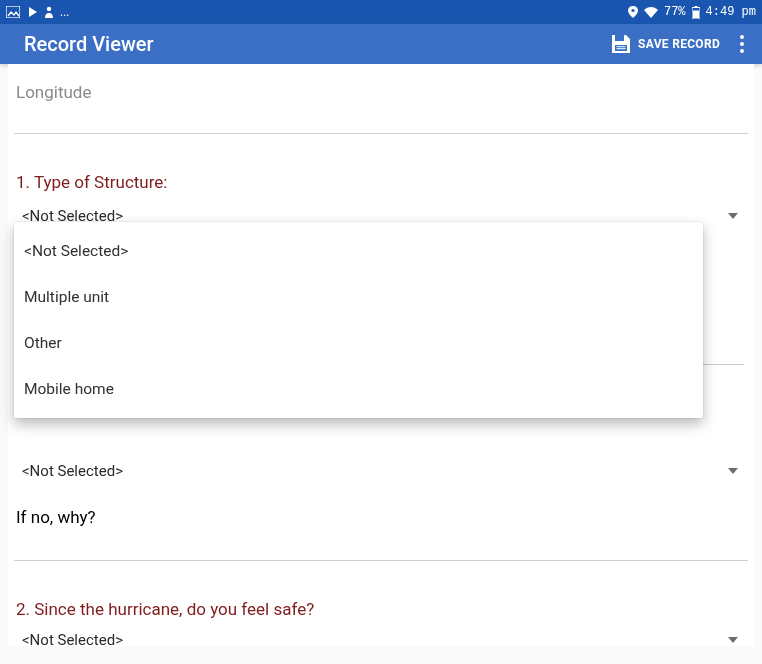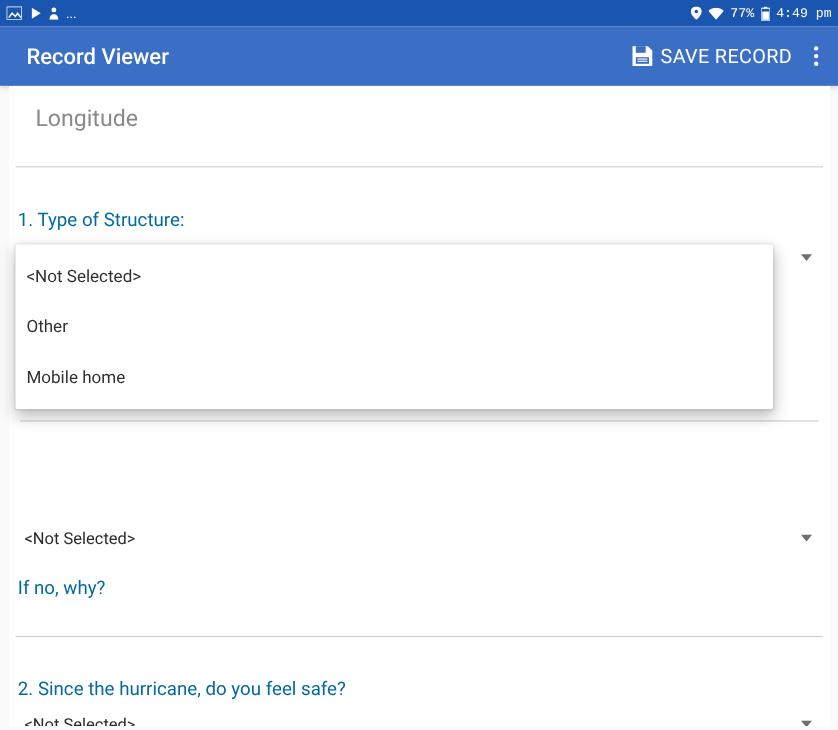--- a/index.html
+++ b/index.html
@@ -18,50 +18,49 @@
       display: flex;
       align-items: center;
       justify-content: space-between;
       padding: 0 6px;
       font-size: 12px;
     }
     .status-left { display: flex; align-items: center; gap: 6px; }
     .status-right { display: flex; align-items: center; gap: 6px; font-family: Liberation Mono, monospace; }
     .status-icon { display: inline-flex; align-items: center; }
     .app-bar {
-      height: 54px;
+      height: 40px;
       background: #3b6fc5;
       color: #fff;
       display: flex;
       align-items: center;
       justify-content: space-between;
       padding: 0 16px 0 24px;
       box-shadow: 0 2px 4px rgba(0,0,0,0.15);
     }
     .app-title { font-size: 20px; font-weight: 500; }
     .app-actions { display: flex; align-items: center; gap: 18px; }
     .save-action { display: flex; align-items: center; gap: 6px; cursor: pointer; }
-    .save-label { font-size: 18px; font-weight: 400; letter-spacing: 0.3px; }
+    .save-label { font-size: 12px; font-weight: 700; letter-spacing: 0.3px; }
     .overflow { display: flex; flex-direction: column; gap: 3px; cursor: pointer; padding: 6px 2px; }
     .overflow .dot { width: 4px; height: 4px; background: #fff; border-radius: 50%; }
     .content {
       background: #fff;
       margin: 0 8px;
       padding: 0 6px;
       height: calc(100% - 82px);
       overflow-y: auto;
     }
     .field-label {
       color: #8a8a8a;
-      font-size: 21px;
+      font-size: 17px;
       padding: 18px 2px 4px;
-      margin-left: 16px;
     }
     .question-label {
-      color: #0369a1;
+      color: #7f1d1d;
       font-size: 17px;
       padding: 18px 2px 6px;
     }
     .input-underline {
       height: 28px;
       border-bottom: 1px solid #cfcfcf;
       margin-bottom: 6px;
     }
     .dropdown-row {
       display: flex;
@@ -193,30 +192,31 @@
   <div class="spacer-large"></div>
   <div class="divider"></div>
 
   <div style="height:88px"></div>
 
   <div class="dropdown-row">
     <span class="dropdown-value">&lt;Not Selected&gt;</span>
     <span class="caret"></span>
   </div>
 
-  <div class="question-label" style="color:#0369a1">If no, why?</div>
+  <div class="question-label" style="color:#000000">If no, why?</div>
   <div class="input-underline"></div>
 
   <div style="height:14px"></div>
 
   <div class="question-label">2. Since the hurricane, do you feel safe?</div>
   <div class="dropdown-row" style="padding-top:0">
     <span class="dropdown-value">&lt;Not Selected&gt;</span>
     <span class="caret"></span>
   </div>
 
 </div>
 
 <div class="dropdown-popup">
   <div class="dropdown-option">&lt;Not Selected&gt;</div>
+  <div class="dropdown-option">Multiple unit</div>
   <div class="dropdown-option">Other</div>
   <div class="dropdown-option">Mobile home</div>
 </div>
 
 </body></html>

